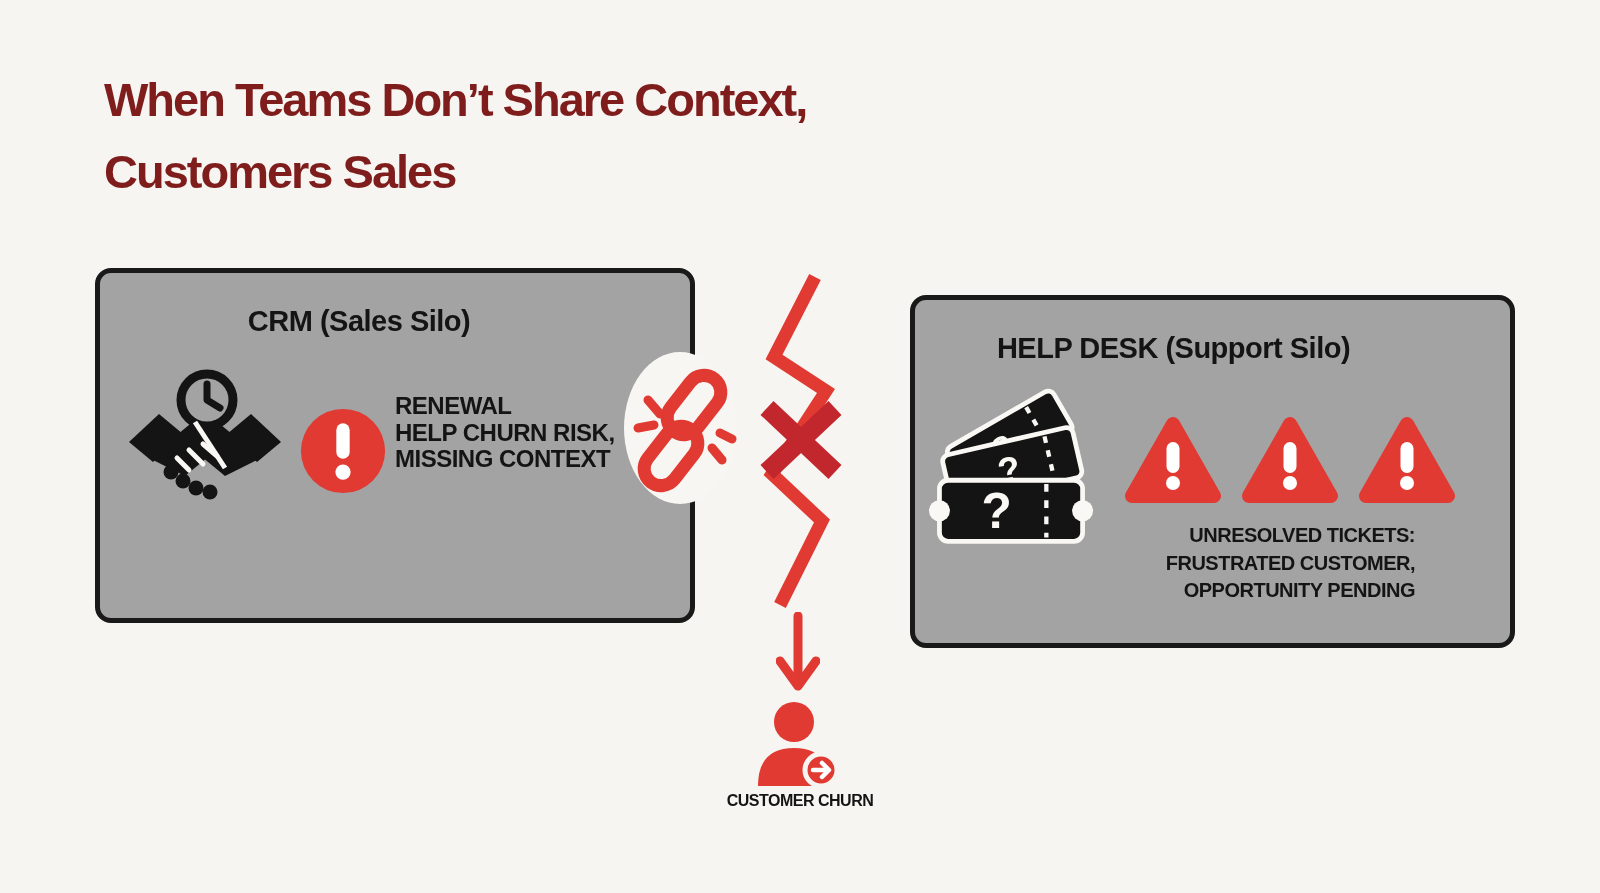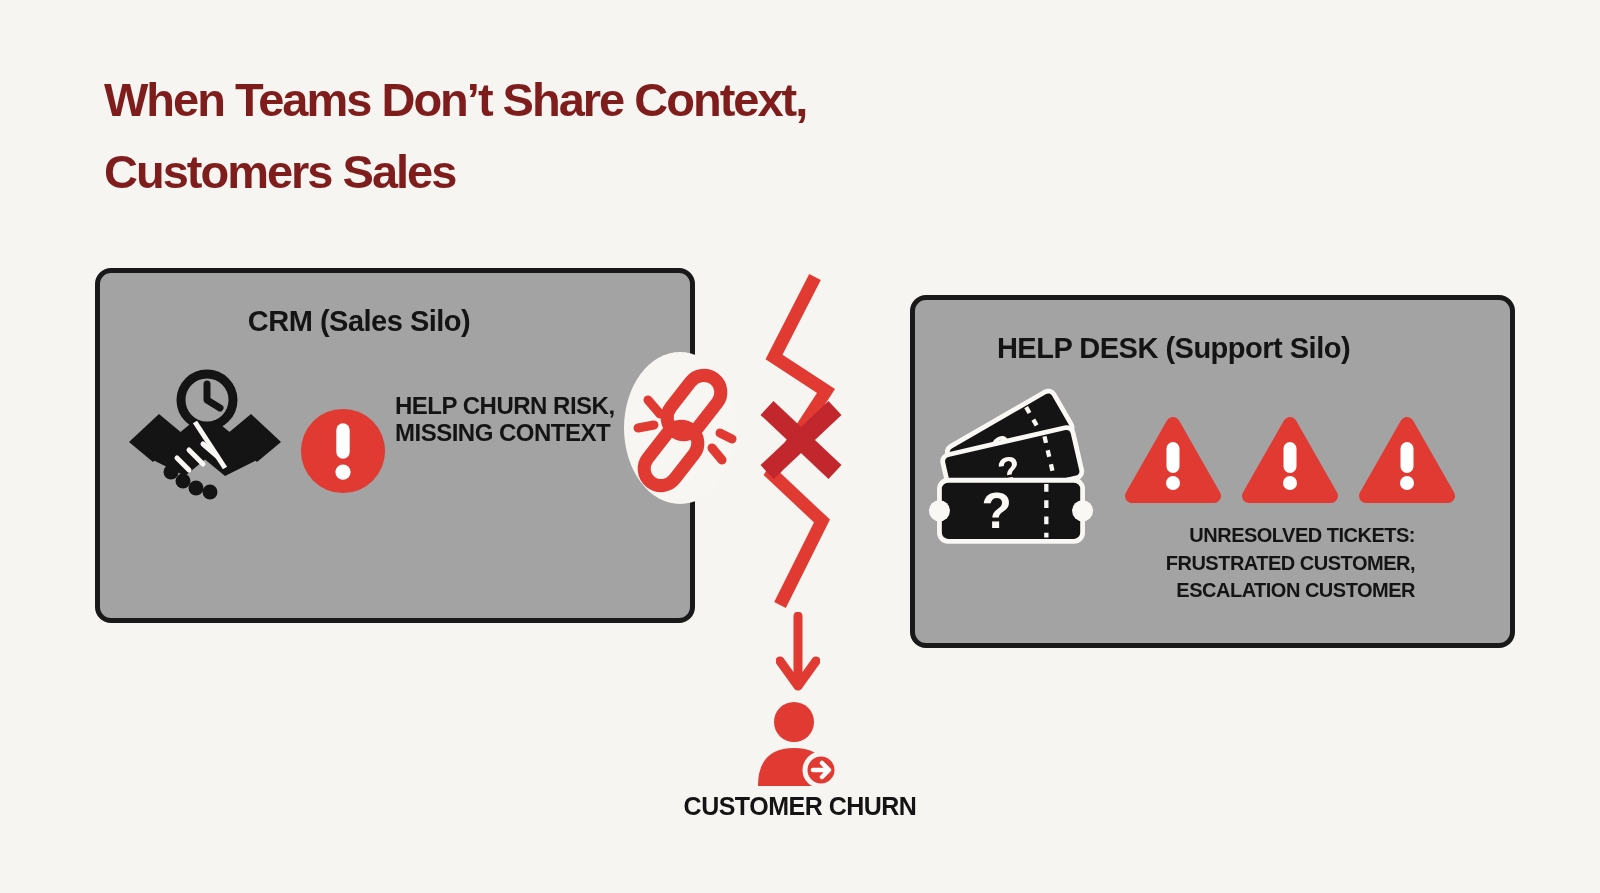--- a/index.html
+++ b/index.html
@@ -42,21 +42,21 @@
     position:absolute;left:160px;top:222px;width:340px;text-align:right;
     font-size:20px;line-height:27.5px;font-weight:700;letter-spacing:-0.5px;
   }
 
   .link-icon{position:absolute;left:618px;top:348px;width:122px;height:158px;z-index:3;}
   .bolt-icon{position:absolute;left:755px;top:270px;width:90px;height:345px;z-index:2;}
   .down-arrow{position:absolute;left:776px;top:612px;width:44px;height:92px;}
   .person-icon{position:absolute;left:744px;top:698px;width:100px;height:92px;}
   .churn-label{
     position:absolute;left:650px;top:792px;width:300px;text-align:center;
-    font-size:25px;font-weight:700;letter-spacing:-0.5px;
+    font-size:16px;font-weight:700;letter-spacing:-0.5px;
   }
 </style>
 </head>
 <body>
 
 <div class="stage">
 
   <h1 class="title">
     <span class="t-line">When Teams Don’t Share Context,</span>
     <span class="t-line">Customers Sales</span>
@@ -80,20 +80,21 @@
       <circle cx="85" cy="130" r="7.5" fill="#141414"></circle>
     </svg>
 
     <svg class="icon alert-icon" viewBox="0 0 92 92" aria-hidden="true">
       <circle cx="46" cy="46" r="44" fill="#e03a33"></circle>
       <rect x="39" y="17" width="14" height="37" rx="7" fill="#ffffff"></rect>
       <circle cx="46" cy="68" r="8" fill="#ffffff"></circle>
     </svg>
 
     <div class="crm-label">
+      <div>RENEWAL</div>
       <div>HELP CHURN RISK,</div>
       <div>MISSING CONTEXT</div>
     </div>
   </section>
 
   <section class="panel panel-help">
     <div class="panel-title">HELP DESK (Support Silo)</div>
 
     <svg class="icon tickets-icon" viewBox="0 0 175 175" aria-hidden="true">
       <g transform="rotate(-30 87 62)">
@@ -129,21 +130,21 @@
       <svg viewBox="0 0 100 94" aria-hidden="true">
         <path d="M50 11 L91 83 L9 83 Z" fill="#e03a33" stroke="#e03a33" stroke-width="14" stroke-linejoin="round"></path>
         <rect x="43.5" y="29" width="13" height="31" rx="6.5" fill="#ffffff"></rect>
         <circle cx="50" cy="70" r="7" fill="#ffffff"></circle>
       </svg>
     </div>
 
     <div class="help-label">
       <div>UNRESOLVED TICKETS:</div>
       <div>FRUSTRATED CUSTOMER,</div>
-      <div>ESCALATION CUSTOMER</div>
+      <div>OPPORTUNITY PENDING</div>
     </div>
   </section>
 
   <svg class="link-icon" viewBox="0 0 122 158" aria-hidden="true">
     <ellipse cx="62" cy="80" rx="56" ry="76" fill="#f8f6f2"></ellipse>
     <g fill="none" stroke="#e03a33">
       <rect x="-17" y="-33" width="34" height="66" rx="17" stroke-width="13" transform="translate(76 57) rotate(38)"></rect>
       <rect x="-17" y="-33" width="34" height="66" rx="17" stroke-width="13" transform="translate(53 108) rotate(38)"></rect>
       <g stroke-width="9" stroke-linecap="round">
         <path d="M20 80 L36 77"></path>

